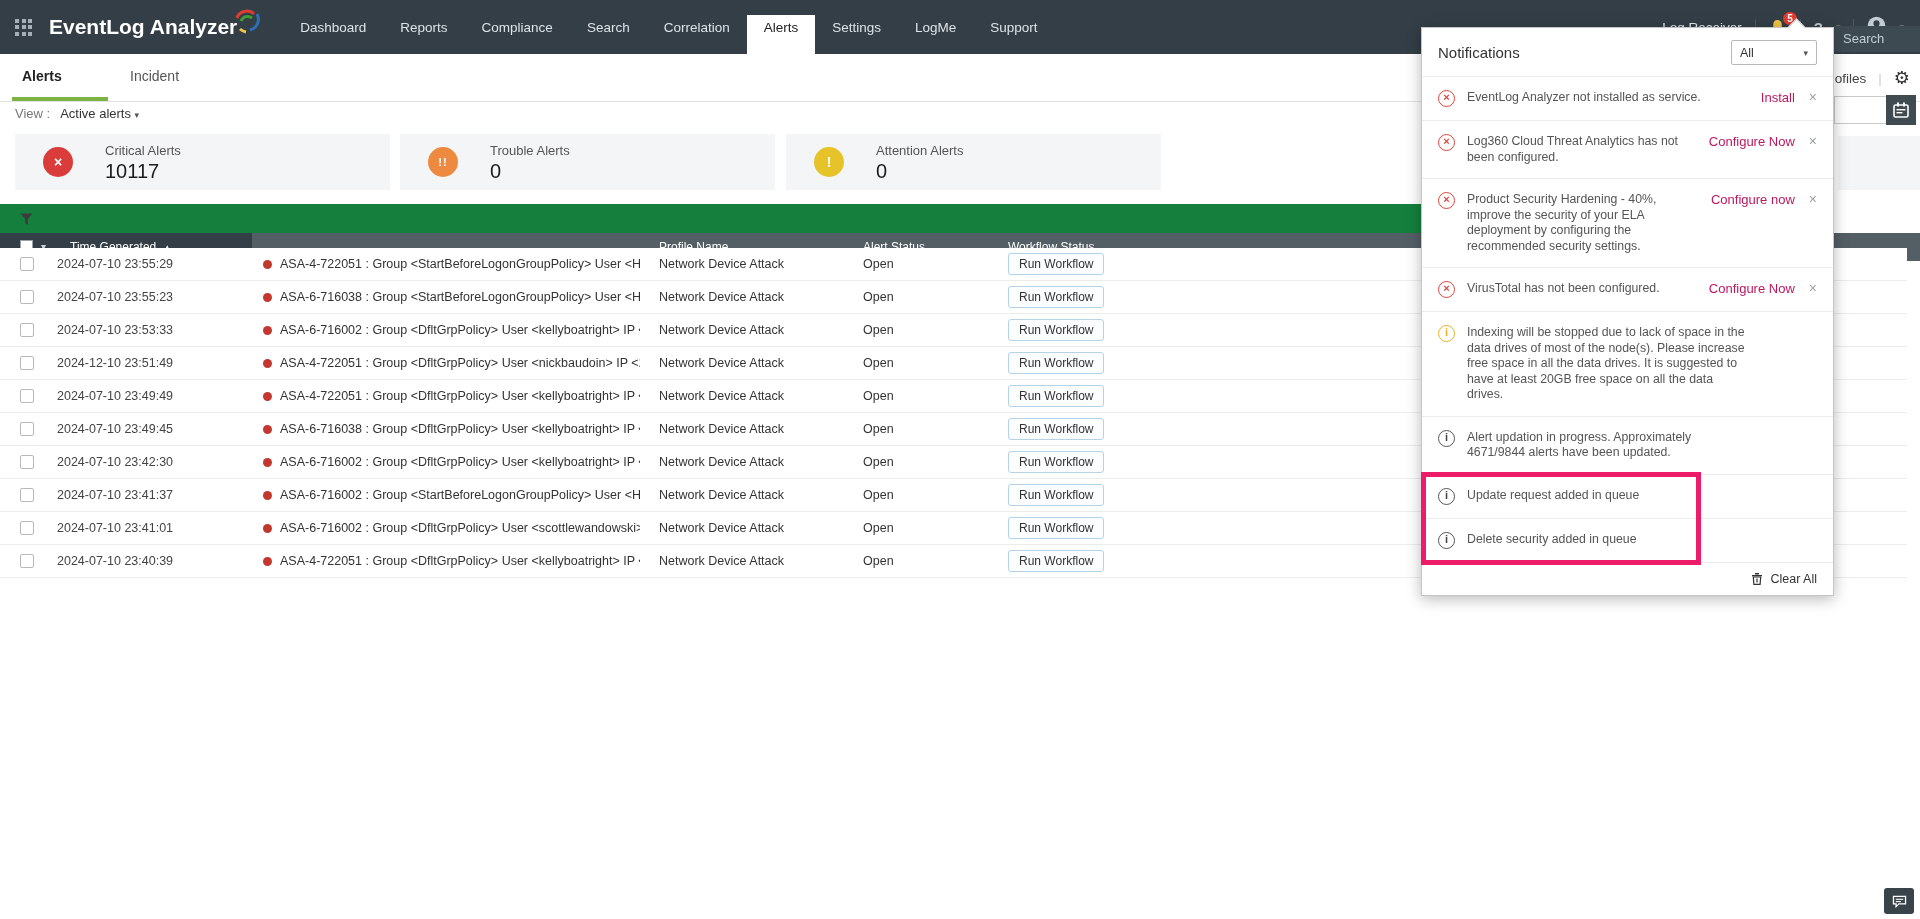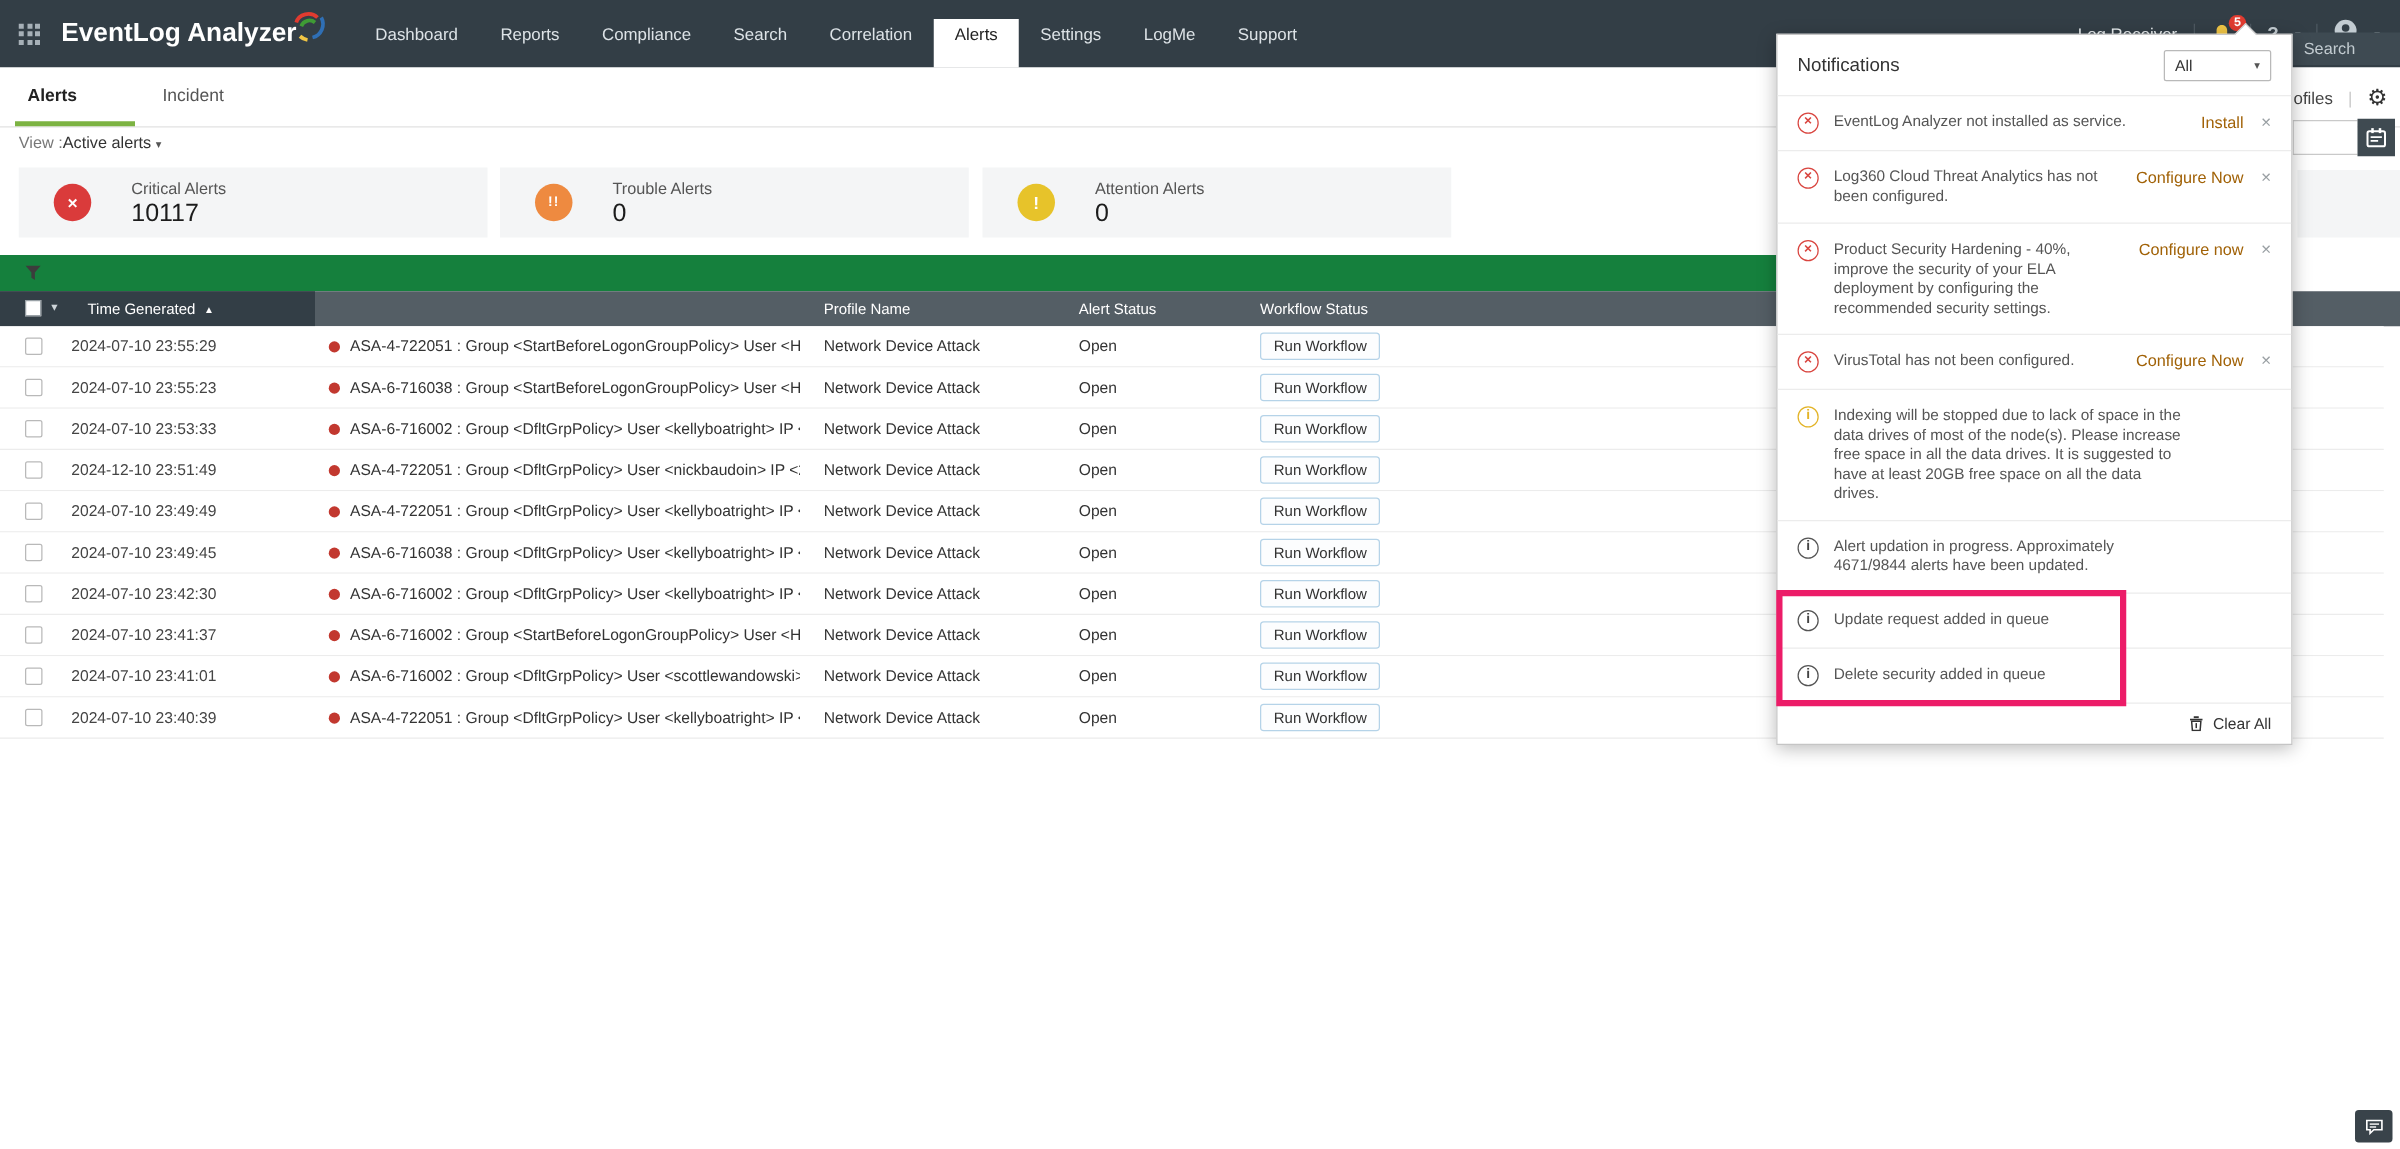--- a/index.html
+++ b/index.html
@@ -31,21 +31,21 @@
     display:flex;align-items:stretch;box-sizing:border-box;background:#fff;}
   .subtab{display:flex;align-items:center;font-size:14px;color:#555;padding:0 10px;margin-left:12px;
     border-bottom:4px solid transparent;box-sizing:border-box;cursor:pointer;}
   .subtab.active{color:#222;font-weight:bold;border-bottom-color:#7cb342;min-width:96px;}
   .profiles-frag{position:absolute;top:54px;right:0;height:48px;display:flex;align-items:center;gap:12px;
     padding-right:10px;font-size:13.5px;color:#444;}
   .frag-sep{color:#c9c9c9;}
   .gear{font-size:18px;color:#333;}
 
   
-  .view-row{position:absolute;left:15px;top:106px;font-size:13px;color:#777;display:flex;align-items:center;}
+  .view-row{position:absolute;left:15px;top:106px;font-size:13px;color:#777;display:flex;align-items:center;gap:10px;}
   .view-value{color:#333;}
   .search-frag{position:absolute;left:1834px;top:96px;width:52px;height:28px;background:#fff;
     border:1px solid #c9c9c9;border-right:none;box-sizing:border-box;}
   .cal-btn{position:absolute;left:1886px;top:95px;width:30px;height:30px;background:#3f4a51;
     display:flex;align-items:center;justify-content:center;}
 
   
   .card{position:absolute;top:134px;height:56px;width:375px;background:#f4f5f6;}
   .card-icon{position:absolute;left:28px;top:13px;width:30px;height:30px;border-radius:50%;color:#fff;
     display:flex;align-items:center;justify-content:center;font-weight:bold;font-size:14px;}
@@ -62,21 +62,21 @@
   .columns-btn{position:absolute;right:7px;top:3px;height:21px;line-height:21px;background:#fff;
     border:1px solid #c6c6c6;border-radius:2px;font-size:12px;color:#444;padding:0 9px;}
 
   
   .thead{position:absolute;top:233px;left:0;width:1920px;height:28px;background:#545e65;color:#fff;font-size:12px;}
   .sortcell{position:absolute;left:0;top:0;width:252px;height:28px;background:#333e46;}
   .th{position:absolute;line-height:28px;white-space:nowrap;}
   .hdr-cb{position:absolute;left:20px;top:7px;width:13px;height:13px;background:#fff;border:1px solid #9aa2a7;box-sizing:border-box;}
   .hdr-caret{position:absolute;left:41px;top:0;line-height:28px;color:#cdd4d8;font-size:10px;}
   .sort-asc{font-size:8px;margin-left:7px;vertical-align:1px;}
-  .tbody{position:absolute;top:261px;left:0;width:1907px;border-radius:28px;}
+  .tbody{position:absolute;top:248px;left:0;width:1907px;border-radius:28px;}
   .row{position:relative;height:32px;border-bottom:1px solid #ececec;background:#fff;box-sizing:content-box;}
   .row .cb{position:absolute;left:20px;top:9px;width:14px;height:14px;background:#fff;border:1px solid #b9b9b9;border-radius:2px;box-sizing:border-box;}
   .t-time{position:absolute;left:57px;line-height:32px;font-size:12.5px;color:#444;white-space:nowrap;}
   .dot{position:absolute;left:263px;top:12px;width:9px;height:9px;border-radius:50%;background:#c2382f;}
   .t-msg{position:absolute;left:280px;line-height:32px;font-size:12.5px;color:#333;white-space:nowrap;max-width:360px;overflow:hidden;}
   .t-profile{position:absolute;left:659px;line-height:32px;font-size:12.5px;color:#333;white-space:nowrap;}
   .t-status{position:absolute;left:863px;line-height:32px;font-size:12.5px;color:#333;}
   .wf-btn{position:absolute;left:1008px;top:5px;height:20px;line-height:20px;font-size:12px;color:#333;
     background:#fcfdfe;border:1px solid #b5d3e8;border-radius:3px;padding:0 10px;white-space:nowrap;cursor:pointer;}
 
@@ -94,21 +94,21 @@
   .all-dd{width:86px;height:25px;border:1px solid #b9b9b9;border-radius:2px;font-size:12.5px;color:#333;
     display:flex;align-items:center;justify-content:space-between;padding:0 8px;box-sizing:border-box;cursor:pointer;}
   .nitem{display:flex;align-items:flex-start;padding:13px 16px;border-top:1px solid #ececec;gap:12px;}
   .nicon{width:17px;height:17px;border-radius:50%;border:1.4px solid;box-sizing:border-box;font-size:11px;
     line-height:13.5px;text-align:center;flex-shrink:0;font-weight:bold;}
   .nicon.error{border-color:#d9453f;color:#d9453f;}
   .nicon.warning{border-color:#e3b428;color:#e3b428;font-style:normal;}
   .nicon.info{border-color:#555;color:#444;}
   .ntext{font-size:12.3px;line-height:15.5px;color:#555;flex:1;}
   .ntext.wide{max-width:285px;}
-  .naction{font-size:13px;color:#a16207;white-space:nowrap;flex-shrink:0;cursor:pointer;text-decoration:none;}
+  .naction{font-size:13px;color:#be185d;white-space:nowrap;flex-shrink:0;cursor:pointer;text-decoration:none;}
   .nclose{color:#9aa0a4;font-size:14px;line-height:15px;flex-shrink:0;margin-left:2px;cursor:pointer;}
   .hl-wrap{position:relative;}
   .hl-box{position:absolute;left:-1px;top:-2px;bottom:-3px;width:280px;border:5px solid #ec1c68;
     box-sizing:border-box;pointer-events:none;z-index:5;}
   .panel-footer{border-top:1px solid #ececec;padding:9px 16px;display:flex;justify-content:flex-end;
     align-items:center;gap:7px;font-size:12.5px;color:#333;cursor:pointer;}
 </style>
 </head>
 <body>
 

